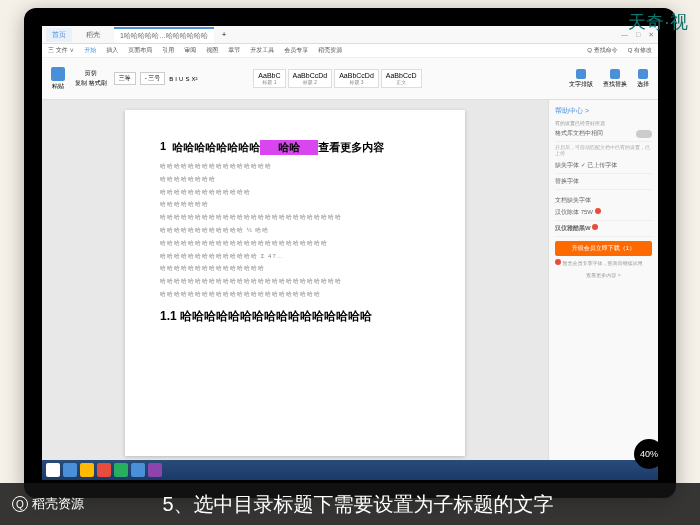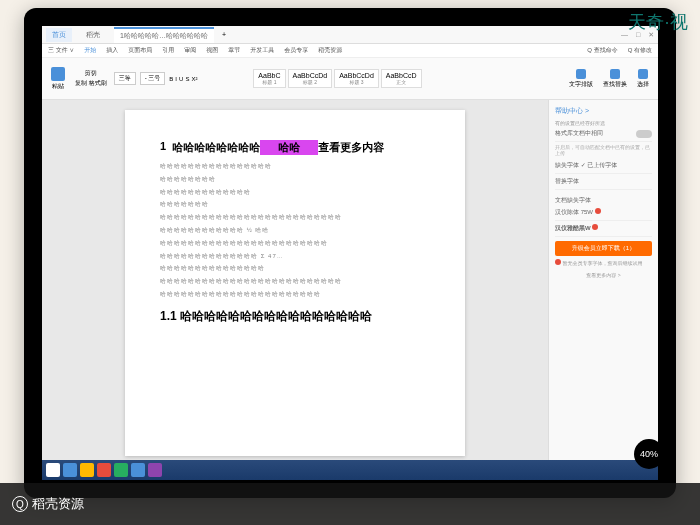--- a/index.html
+++ b/index.html
@@ -204,13 +204,14 @@
 </div>
 </div>
 
 <div class="bubble">40%</div>
 
 <div class="caption-bar">
 <div class="brand">
 <span class="brand-icon">Q</span>
 <span>稻壳资源</span>
 </div>
+<div class="caption">5、选中目录标题下需要设置为子标题的文字</div>
 </div>
 
 </body></html>

